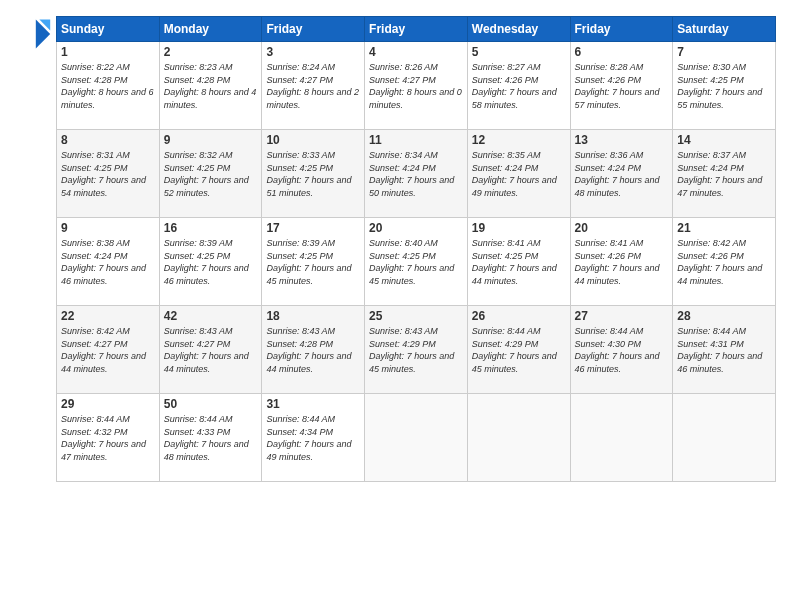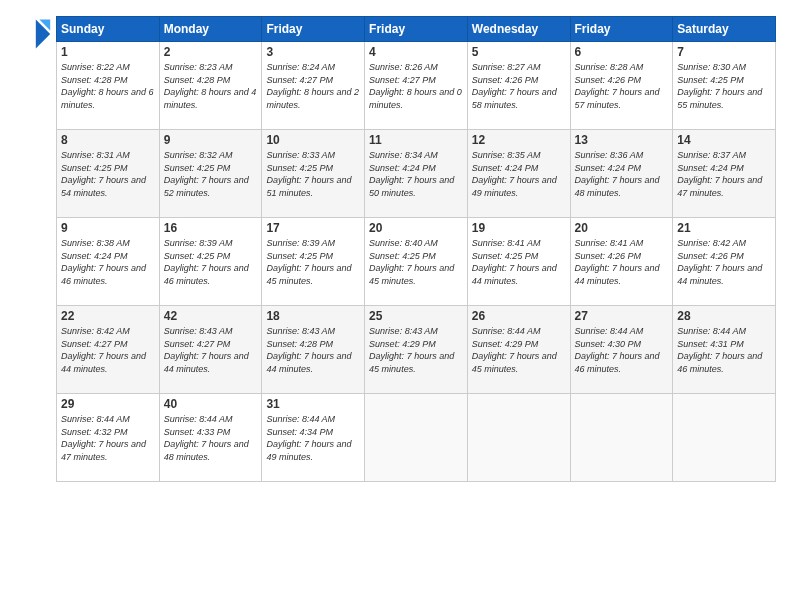--- a/index.html
+++ b/index.html
@@ -366,21 +366,21 @@
         <tr>
           <td>
           <span class="day-num">29</span>
           <div class="day-detail">
             Sunrise: 8:44 AM<br>
             Sunset: 4:32 PM<br>
             Daylight: 7 hours and 47 minutes.
           </div>
         </td>
           <td>
-          <span class="day-num">40</span>
+          <span class="day-num">50</span>
           <div class="day-detail">
             Sunrise: 8:44 AM<br>
             Sunset: 4:33 PM<br>
             Daylight: 7 hours and 48 minutes.
           </div>
         </td>
           <td>
           <span class="day-num">31</span>
           <div class="day-detail">
             Sunrise: 8:44 AM<br>

